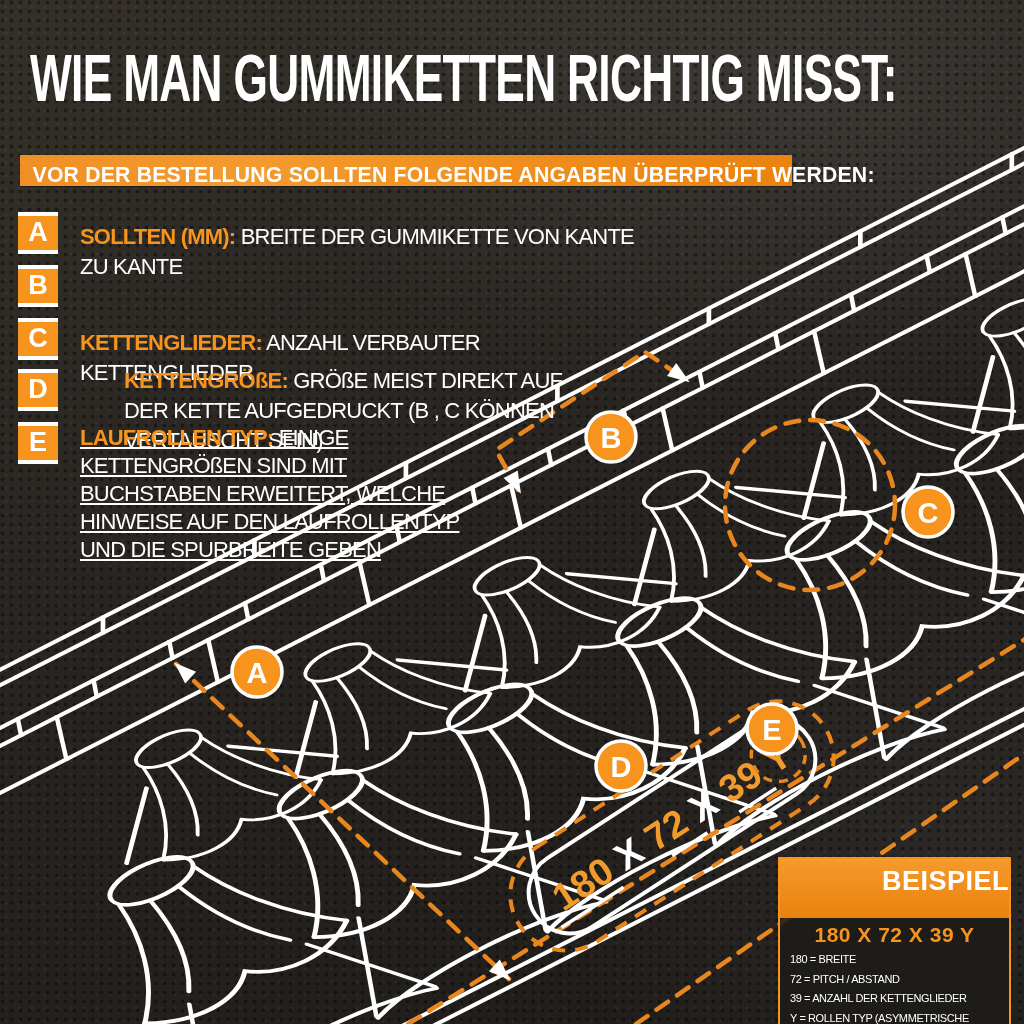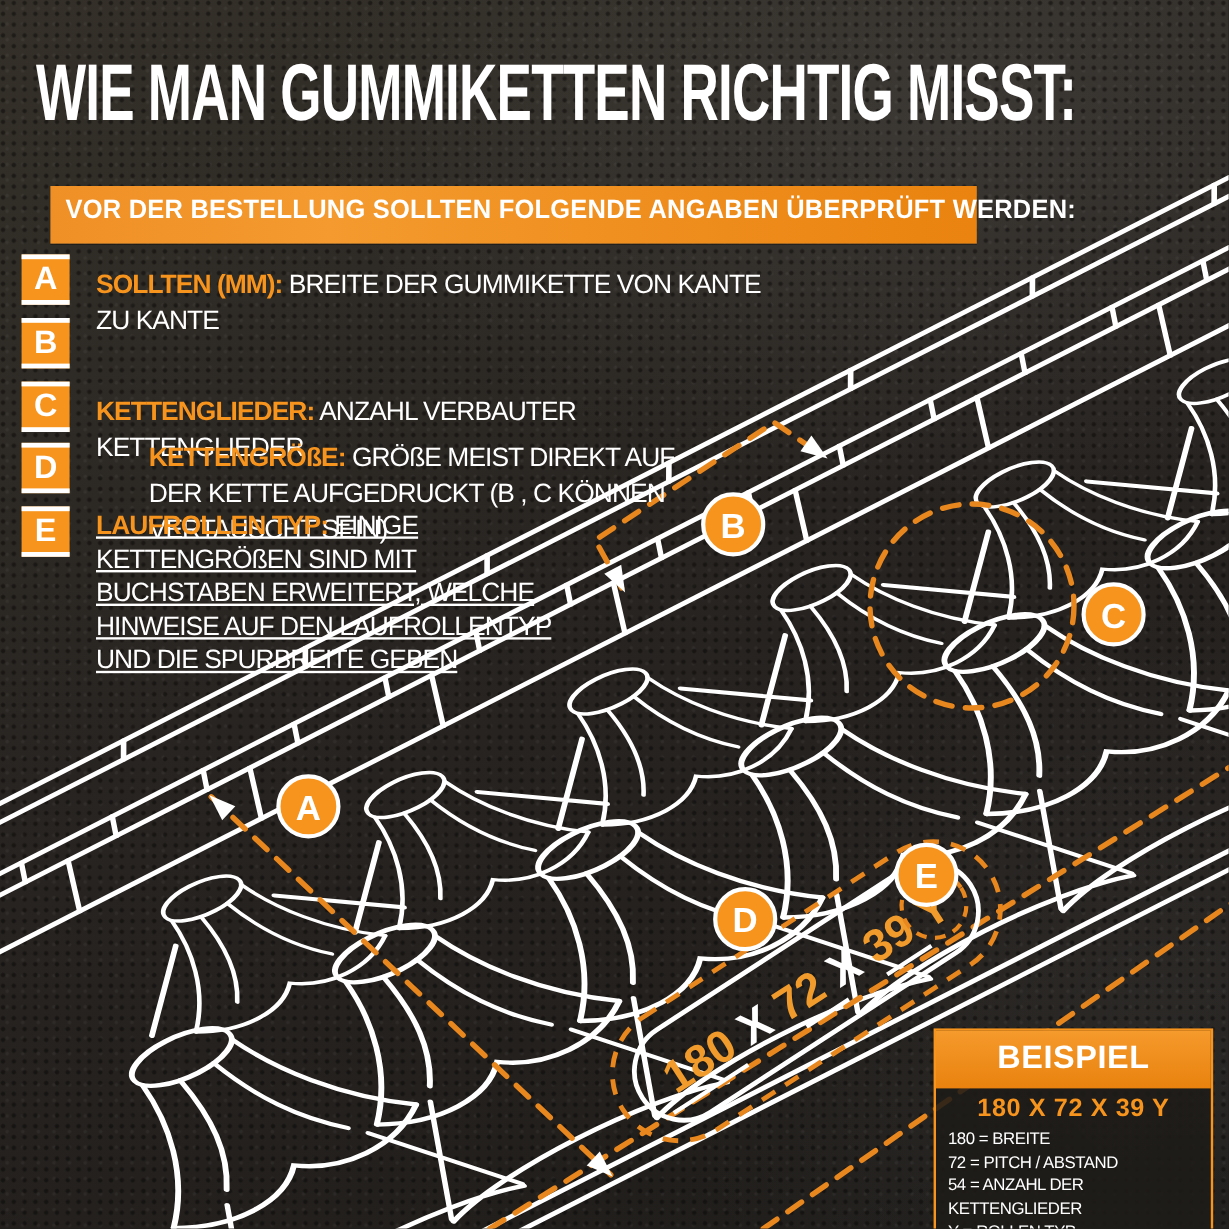--- a/index.html
+++ b/index.html
@@ -15,21 +15,21 @@
       radial-gradient(1500px 1200px at 35% 38%, rgba(0,0,0,0) 55%, rgba(0,0,0,0.38) 100%),
       linear-gradient(160deg,#343029 0%,#282421 48%,#1e1c1a 100%);
     background-size:9px 9px,13px 13px,auto,auto,auto,auto;
   }
   .abs{position:absolute;}
   #title{
     left:30px;top:44px;color:#fff;font-weight:bold;font-size:67px;line-height:67px;
     white-space:nowrap;transform:scaleX(0.66);transform-origin:0 0;letter-spacing:-1px;
   }
   #banner{
-    left:42px;top:155px;width:772px;height:48px;
+    left:20px;top:155px;width:772px;height:31px;
     background:linear-gradient(90deg,#ef9026 0%,#f49a2e 30%,#ea830f 100%);
     box-shadow:0 1px 0 rgba(0,0,0,0.4);
   }
   #banner .txt{
     color:#fff;font-size:22px;font-weight:bold;line-height:39px;letter-spacing:0.2px;
     padding-left:13px;white-space:nowrap;transform:scaleX(0.965);transform-origin:0 0;
   }
   .tile{
     left:18px;width:40px;height:34px;background:#f7941d;
     border-top:4px solid #fff;border-bottom:4px solid #fff;
@@ -41,30 +41,30 @@
   #row-b-text{left:80px;top:275px;width:560px;}
   #row-c-text{left:80px;top:328px;width:560px;}
   #row-d-text{left:80px;top:366px;width:482px;margin-left:44px;}
   #row-e-text{left:80px;top:424px;width:382px;line-height:28px;text-decoration:underline;}
   #tile-a{top:212px;} #tile-b{top:265px;} #tile-c{top:318px;} #tile-d{top:369px;} #tile-e{top:422px;}
   #example{
     left:778px;top:857px;width:233px;border:2px solid #f7941d;
     background:rgba(30,27,24,0.88);box-sizing:border-box;
   }
   #example .hdr{
-    height:48px;background:linear-gradient(180deg,#f59a2c,#e9820e);
-    color:#fff;font-weight:bold;font-size:27px;line-height:44px;text-align:center;
+    height:59px;background:linear-gradient(180deg,#f59a2c,#e9820e);
+    color:#fff;font-weight:bold;font-size:27px;line-height:44px;text-align:right;
     letter-spacing:0.5px;
   }
   #example .code{
     color:#f7941d;font-weight:bold;font-size:21px;text-align:center;margin:5px 0 3px 0;
     letter-spacing:0.5px;
   }
   #example .body{padding:0 10px 9px 10px;}
-  #example .ln{color:#fff;font-size:14px;line-height:19.5px;letter-spacing:-0.4px;}
+  #example .ln{color:#fff;font-size:11px;line-height:19.5px;letter-spacing:-0.4px;}
   svg{position:absolute;left:0;top:0;pointer-events:none;}
 </style>
 </head>
 <body>
 
 <div id="stage">
 
   <svg width="1024" height="1024" viewBox="0 0 1024 1024">
     <defs>
       <g id="lug" fill="none">
@@ -193,18 +193,18 @@
 
   <div id="tile-e" class="abs tile">E</div>
   <div id="row-e-text" class="abs rowtxt"><span class="lab">LAUFROLLEN TYP:</span><span> EINIGE KETTENGRÖßEN SIND MIT BUCHSTABEN ERWEITERT, WELCHE HINWEISE AUF DEN LAUFROLLENTYP UND DIE SPURBREITE GEBEN</span></div>
 
   <div id="example" class="abs">
     <div class="hdr">BEISPIEL</div>
     <div class="body">
       <div class="code">180 X 72 X 39 Y</div>
       <div class="ln">180 = BREITE</div>
       <div class="ln">72 = PITCH / ABSTAND</div>
-      <div class="ln">54 = ANZAHL DER KETTENGLIEDER</div>
+      <div class="ln">39 = ANZAHL DER KETTENGLIEDER</div>
       <div class="ln">Y = ROLLEN TYP (ASYMMETRISCHE GUMMIKETTE)</div>
     </div>
   </div>
 
 </div>
 
 </body></html>

